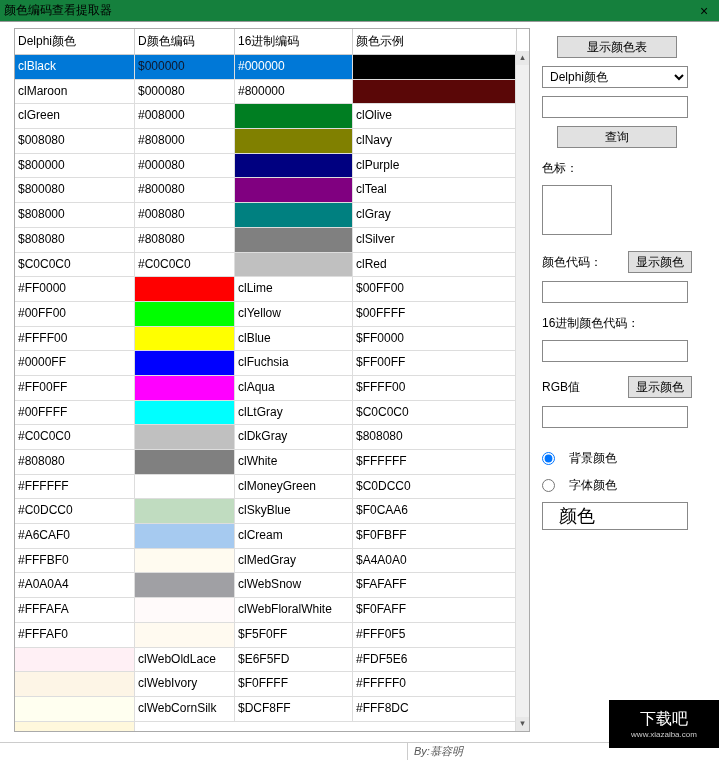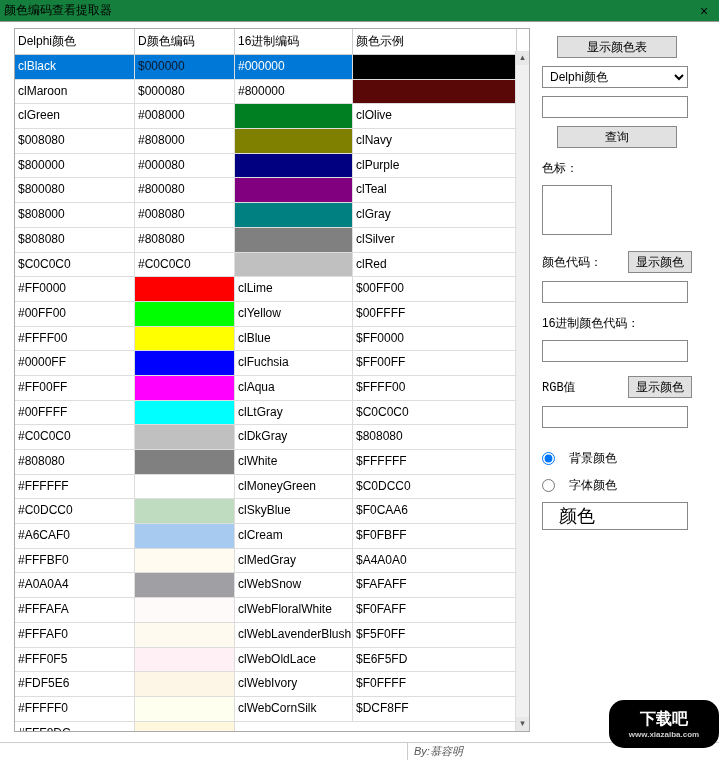--- a/index.html
+++ b/index.html
@@ -16,29 +16,29 @@
 .swatch { border-right: 1px solid #ddd; border-bottom: 1px solid #ddd; height: 24.7px; }
 .scrollbar { position: absolute; right: 0; top: 22px; bottom: 0; width: 14px; background: #f0f0f0; border-left: 1px solid #ddd; }
 .scroll-up, .scroll-down { height: 14px; background: #e8e8e8; text-align: center; line-height: 12px; font-size: 9px; color: #555; }
 .scroll-down { position: absolute; bottom: 0; width: 100%; }
 .right { width: 168px; padding: 10px 12px 0 6px; display: flex; flex-direction: column; gap: 8px; }
 .btn { height: 22px; border: 1px solid #888; background: #e1e1e1; font-size: 12px; cursor: pointer; padding: 0 6px; }
 .label { font-size: 12px; color: #000; margin-top: 4px; }
 select.input, input.input { width: 146px; height: 22px; border: 1px solid #888; font-size: 12px; padding: 0 3px; background: #fff; }
 .swatch-box { width: 70px; height: 50px; border: 1px solid #888; background: #fff; }
 .row-inline { display: flex; align-items: center; gap: 6px; }
-.row-inline .label { margin: 0; flex: 1; font-family: Liberation Mono, monospace; }
+.row-inline .label { margin: 0; flex: 1; }
 .row-inline .btn { width: 64px; }
 .radio-row { display: flex; align-items: center; gap: 14px; font-size: 12px; margin-top: 2px; }
 .colorword { width: 146px; height: 28px; border: 1px solid #888; font-size: 18px; font-family: "SimSun", serif; padding: 0 16px; }
 .footer { position: absolute; bottom: 0; left: 0; right: 0; height: 18px; border-top: 1px solid #ccc; font-size: 11px; color: #555; display: flex; }
 .footer .seg { border-right: 1px solid #ccc; padding: 1px 6px; }
 .footer .seg:first-child { width: 408px; }
 .footer .seg.by { flex: 1; text-align: left; border-right: none; font-style: italic; }
-.watermark { position: absolute; right: 0; bottom: 12px; width: 110px; height: 48px; background: #000; color: #fff; display: flex; flex-direction: column; align-items: center; justify-content: center; font-weight: bold; font-size: 16px; border-radius: 15px; }
+.watermark { position: absolute; right: 0; bottom: 12px; width: 110px; height: 48px; background: #000; color: #fff; display: flex; flex-direction: column; align-items: center; justify-content: center; font-weight: normal; font-size: 16px; }
 .watermark small { font-size: 8px; color: #ccc; }
 </style>
 </head>
 <body>
 
 <div class="titlebar">
   <span class="title">颜色编码查看提取器</span>
   <span class="close">×</span>
 </div>
 
@@ -137,21 +137,20 @@
           <div class="cell">#A0A0A4</div>
           <div class="swatch" style="background: rgb(160, 160, 164);"></div>
           <div class="cell">clWebSnow</div>
           <div class="cell">$FAFAFF</div>
           <div class="cell">#FFFAFA</div>
           <div class="swatch" style="background: rgb(255, 250, 250);"></div>
           <div class="cell">clWebFloralWhite</div>
           <div class="cell">$F0FAFF</div>
           <div class="cell">#FFFAF0</div>
           <div class="swatch" style="background: rgb(255, 250, 240);"></div>
-          <div class="cell">clWebLavenderBlush</div>
           <div class="cell">$F5F0FF</div>
           <div class="cell">#FFF0F5</div>
           <div class="swatch" style="background: rgb(255, 240, 245);"></div>
           <div class="cell">clWebOldLace</div>
           <div class="cell">$E6F5FD</div>
           <div class="cell">#FDF5E6</div>
           <div class="swatch" style="background: rgb(253, 245, 230);"></div>
           <div class="cell">clWebIvory</div>
           <div class="cell">$F0FFFF</div>
           <div class="cell">#FFFFF0</div>

